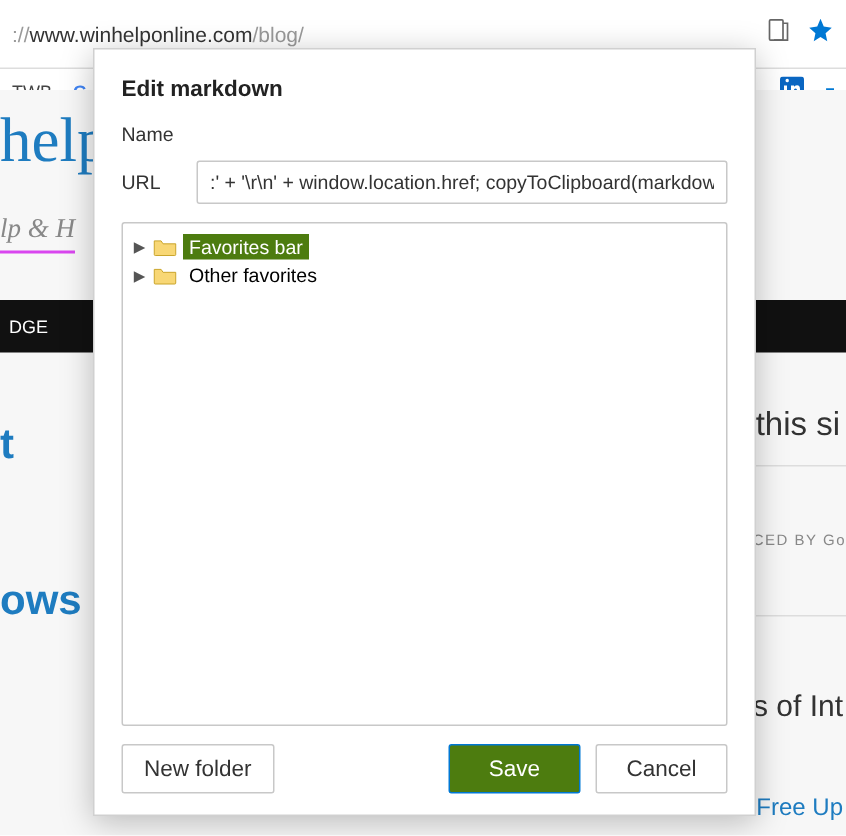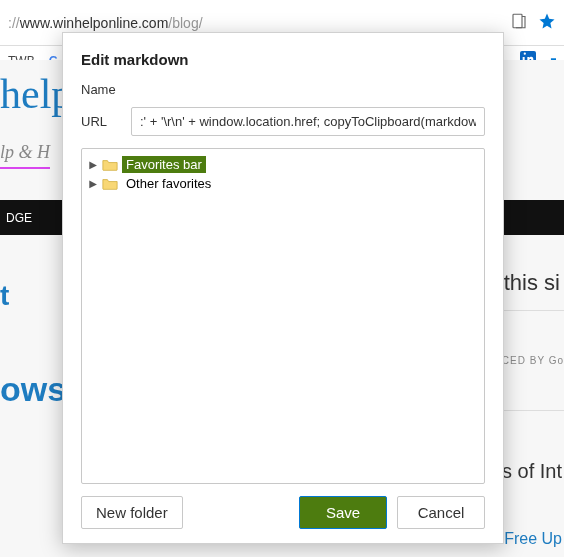--- a/index.html
+++ b/index.html
@@ -16,21 +16,21 @@
 
   .page-bg { position: absolute; top: 60px; left: 0; right: 0; bottom: 0; background: #f7f7f7; }
   .page-logo { position: absolute; top: 70px; left: 0; font-size: 42px; color: #1e7cc0; font-family: Georgia, serif; }
   .page-tag { position: absolute; top: 130px; left: 0; font-size: 18px; color: #888; font-style: italic; font-family: cursive; border-bottom: 2px solid #d946ef; padding-bottom: 4px; margin-top: 12px; }
   .page-dark { position: absolute; top: 200px; left: 0; right: 0; height: 35px; background: #111; color: #fff; font-size: 12px; display: flex; align-items: center; padding-left: 6px; }
   .page-side1 { position: absolute; top: 270px; right: 4px; font-size: 22px; color: #333; }
   .page-side2 { position: absolute; top: 355px; right: 0; font-size: 10px; color: #888; letter-spacing: 1px; }
   .page-side3 { position: absolute; top: 460px; right: 2px; font-size: 20px; color: #333; }
   .page-side4 { position: absolute; top: 530px; right: 2px; font-size: 16px; color: #1e7cc0; }
   .page-sidea { position: absolute; top: 280px; left: 0; font-size: 28px; color: #1e7cc0; font-weight: 600; }
-  .page-sideb { position: absolute; top: 370px; left: 0; font-size: 34px; color: #1e7cc0; font-weight: 600; }
+  .page-sideb { position: absolute; top: 384px; left: 0; font-size: 28px; color: #1e7cc0; font-weight: 600; }
   .page-hr { position: absolute; right: 0; width: 60px; height: 1px; background: #ddd; }
 
   .dialog { position: absolute; top: 32px; left: 62px; width: 442px; height: 512px; background: #fff; border: 1px solid #d0d0d0; box-shadow: 0 4px 20px rgba(0,0,0,0.25); display: flex; flex-direction: column; padding: 18px 18px 14px 18px; }
   .dlg-title { font-size: 15px; font-weight: 600; color: #222; margin-bottom: 14px; }
   .row { display: flex; align-items: center; margin-bottom: 10px; gap: 10px; }
   .row label { width: 40px; font-size: 13px; color: #333; }
   .row input { flex: 1; border: 1px solid #c8c8c8; border-radius: 2px; padding: 6px 8px; font-size: 13px; color: #333; }
   .tree { flex: 1; border: 1px solid #c8c8c8; border-radius: 2px; margin-top: 2px; padding: 6px 4px; overflow: auto; }
   .tree-item { display: flex; align-items: center; font-size: 13px; padding: 1px 2px; gap: 4px; cursor: default; }
   .tree-item .caret { width: 10px; text-align: center; color: #555; font-size: 10px; }

